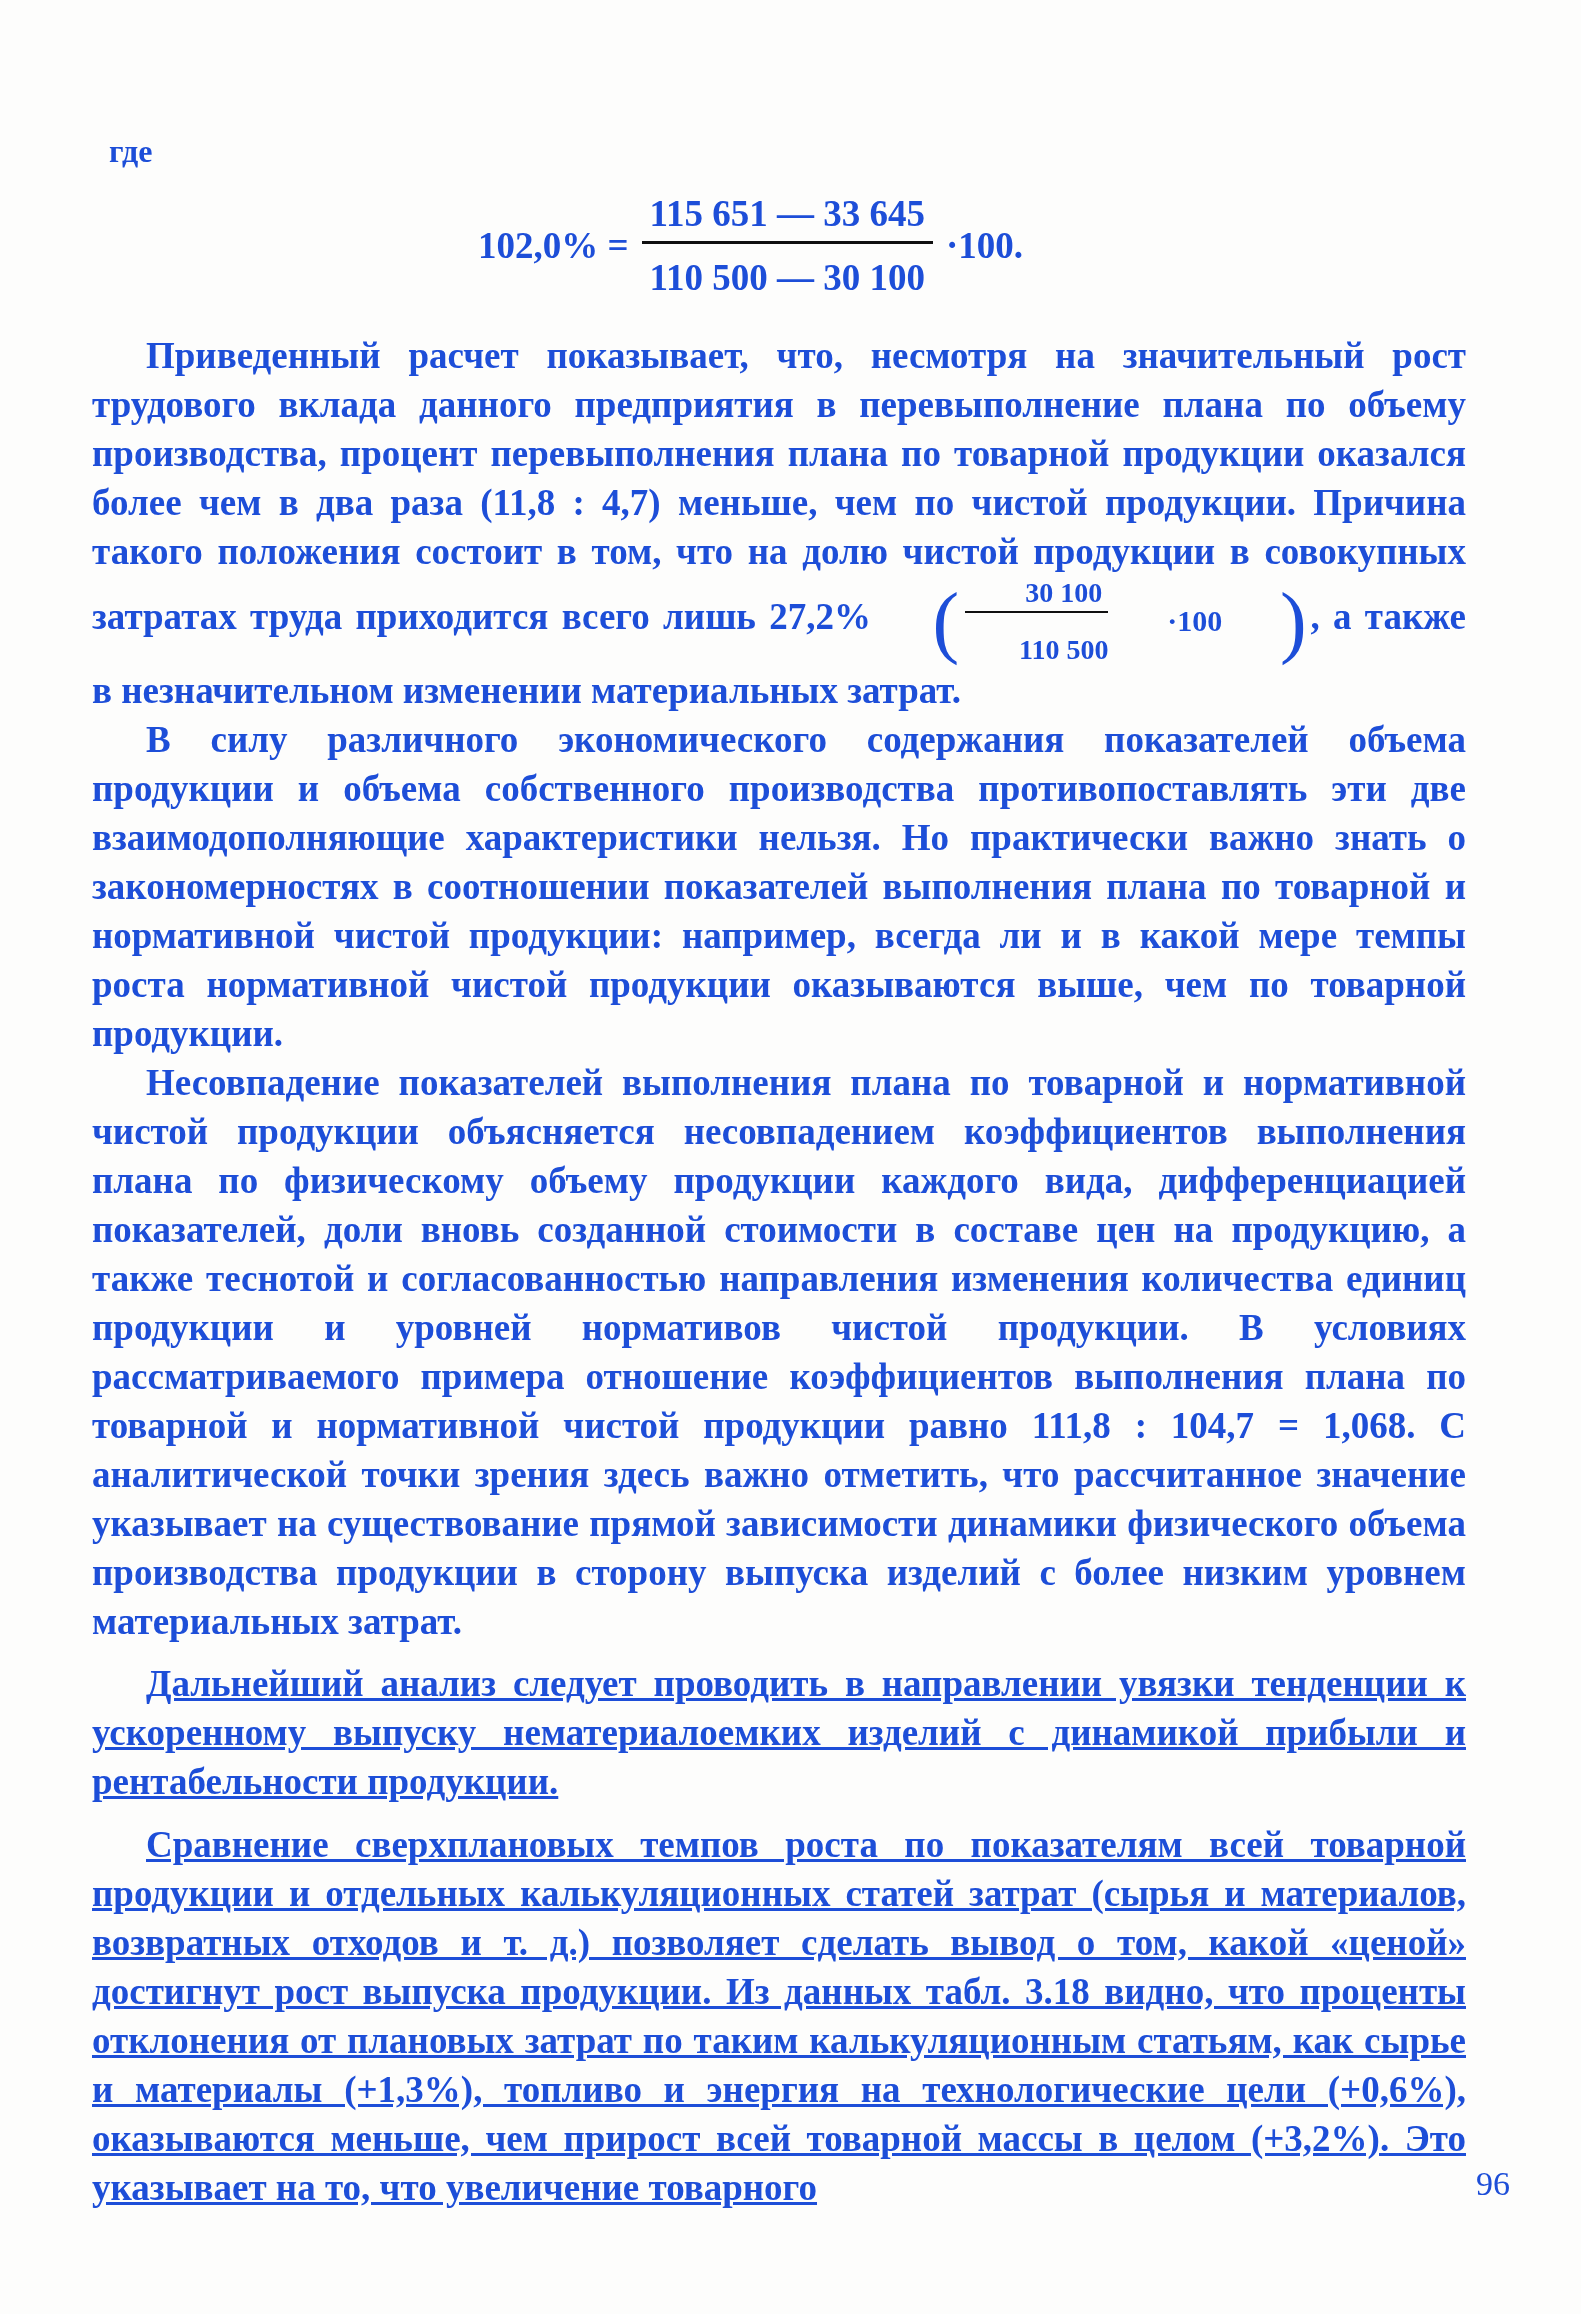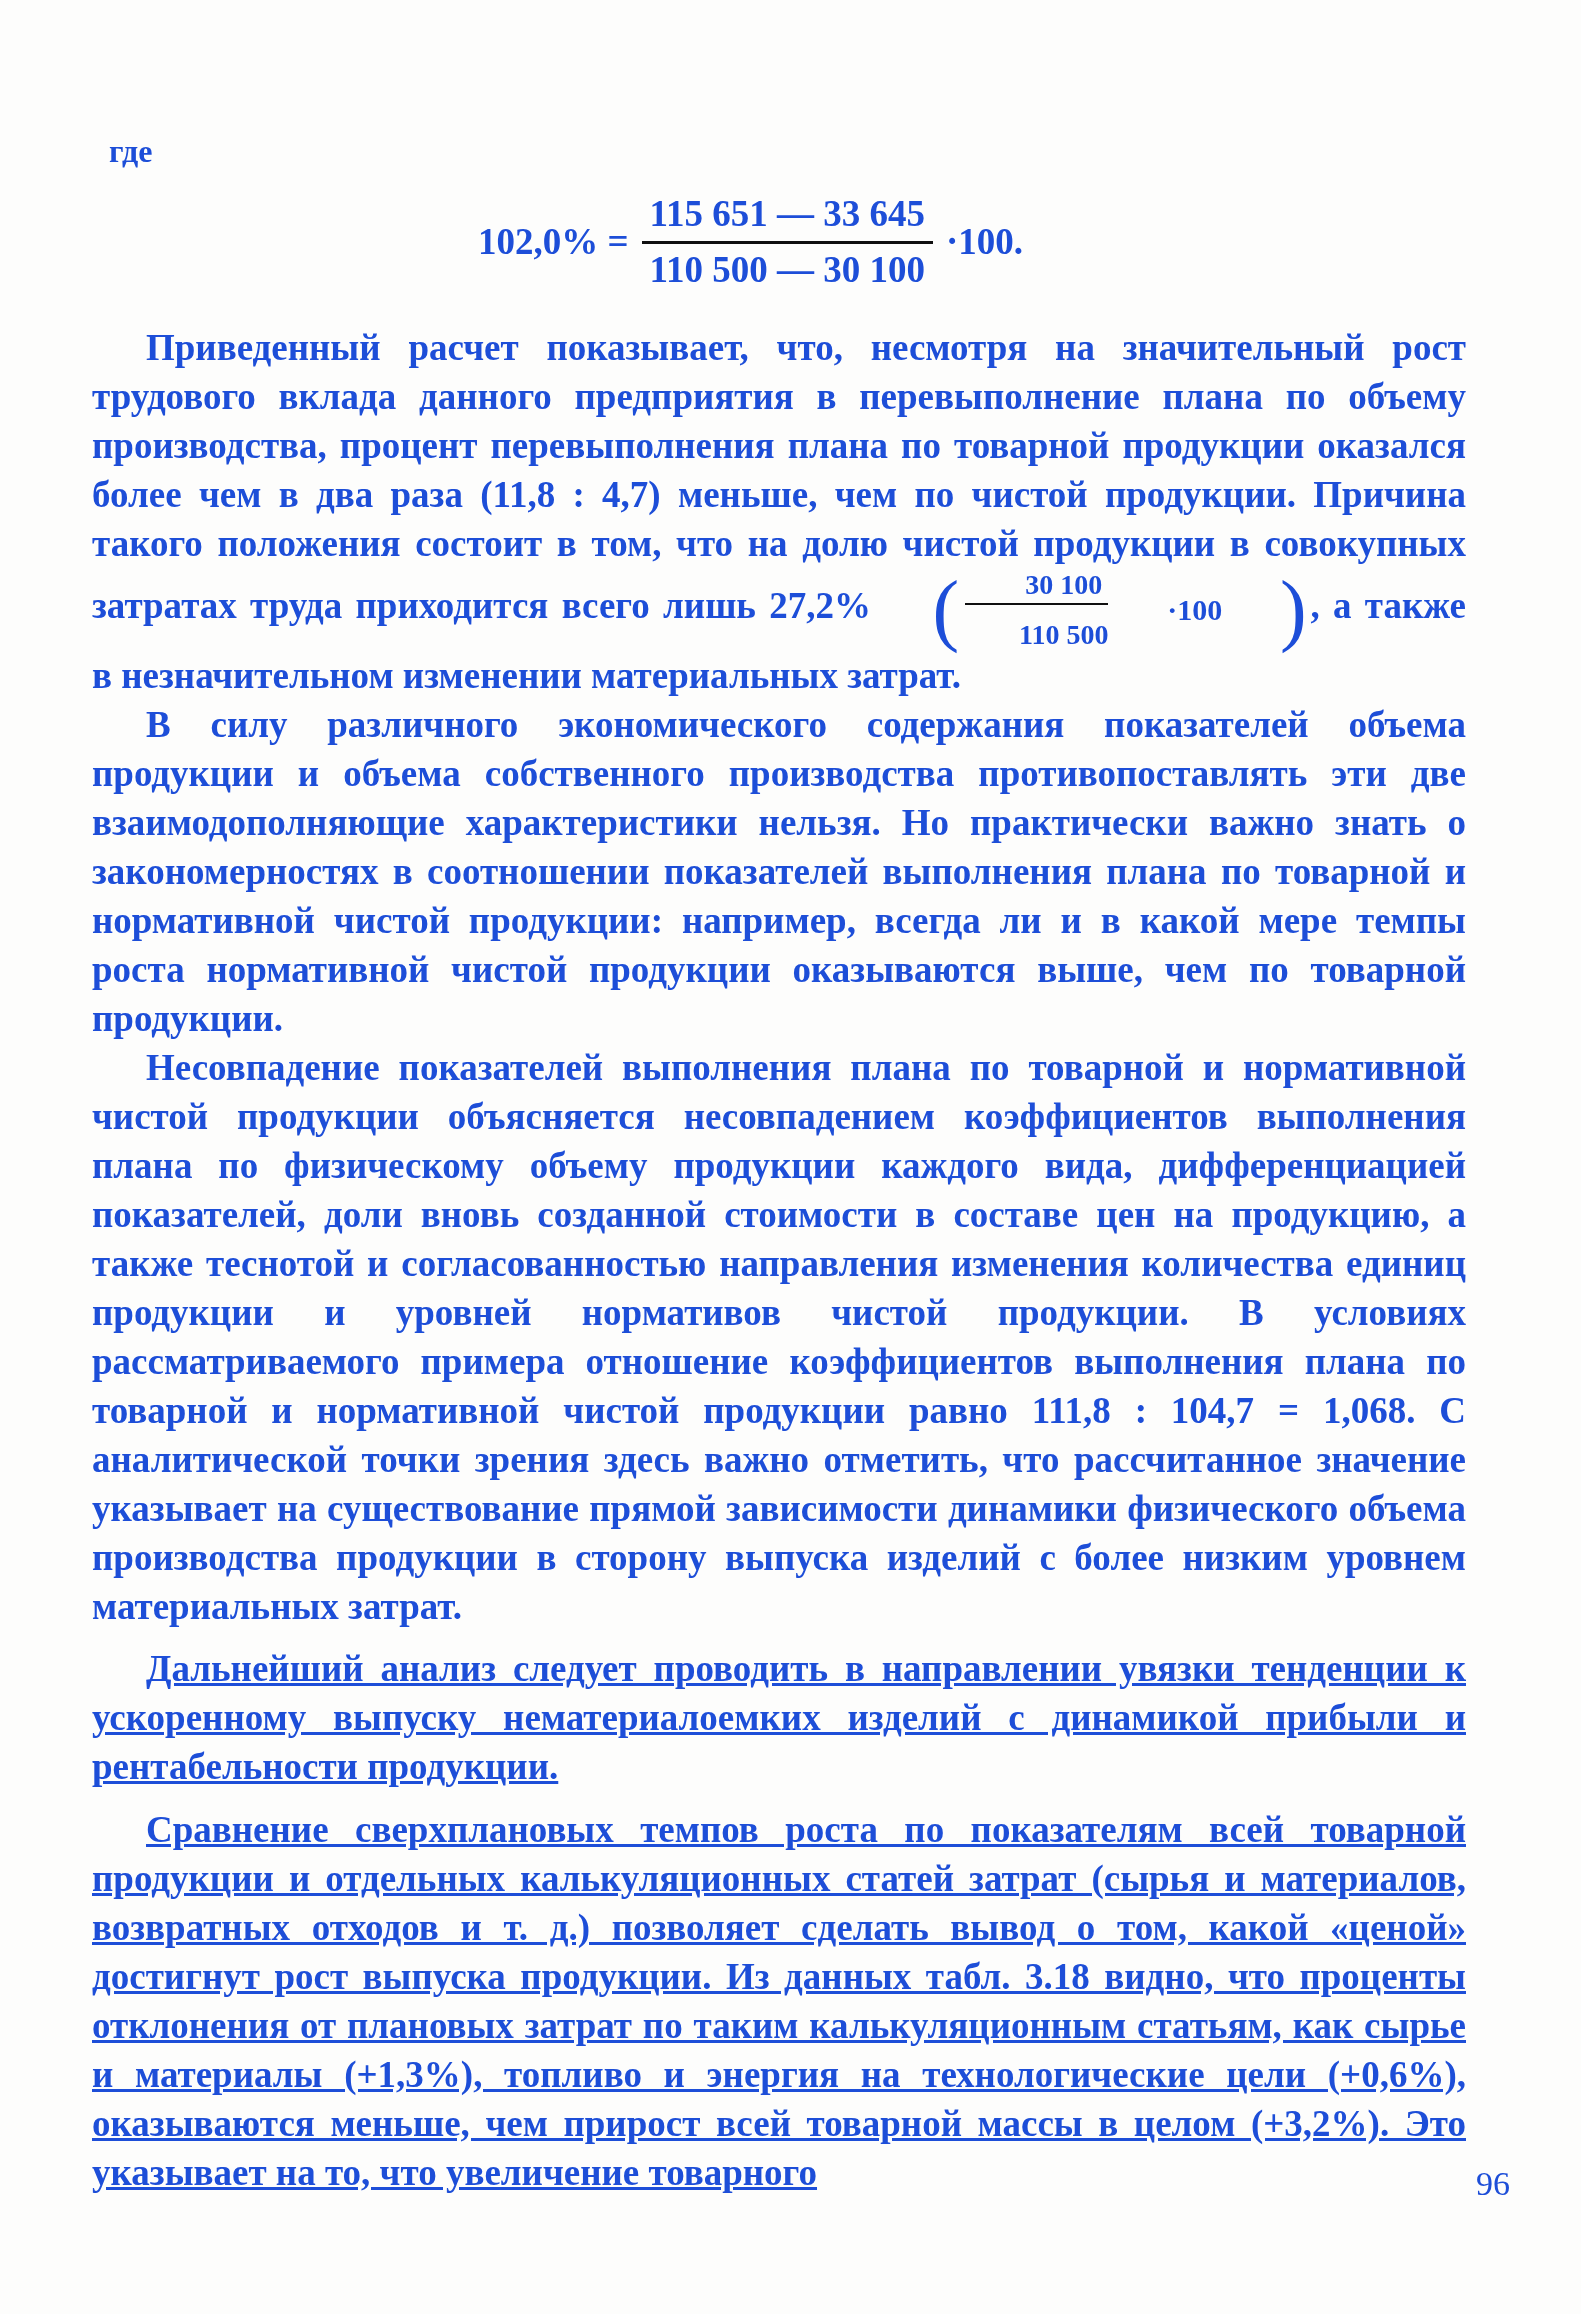--- a/index.html
+++ b/index.html
@@ -36,21 +36,21 @@
     display: inline-flex;
     flex-direction: column;
     text-align: center;
     vertical-align: middle;
   }
   .frac .num {
     border-bottom: 3.8px solid #101010;
     padding: 0 7.6px 2.9px 7.6px;
   }
   .frac .den {
-    padding-top: 1px;
+    padding-top: 9px;
   }
   p.body {
     margin: 0;
     text-align: justify;
     text-indent: 54px;
   }
   p.gap-before {
     margin-top: 13.4px;
     text-decoration: underline;
   }
@@ -62,21 +62,21 @@
   }
   .inline-formula .frac {
     font-size: 28px;
     line-height: 33px;
   }
   .inline-formula .frac .num {
     border-bottom: 2.9px solid #101010;
     padding: 0 5.7px 1.9px 5.7px;
   }
   .inline-formula .frac .den {
-    padding-top: 13px;
+    padding-top: 20px;
   }
   .inline-formula .if-suffix {
     font-size: 30px;
     margin-left: 4.8px;
     margin-right: 1.9px;
   }
   .paren {
     font-size: 80px;
     font-weight: 400;
     line-height: 0;

